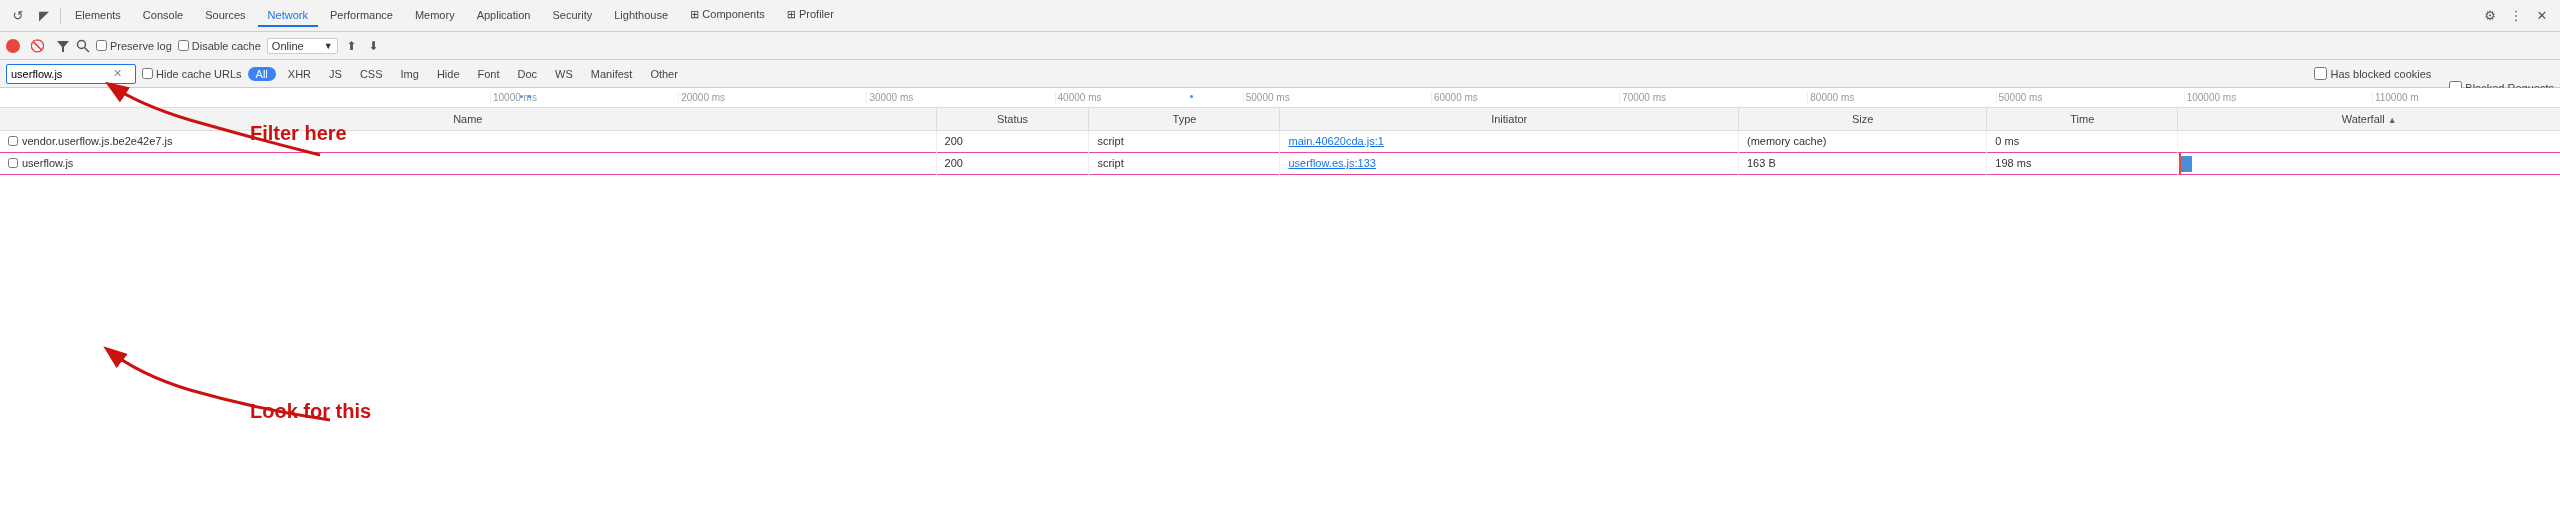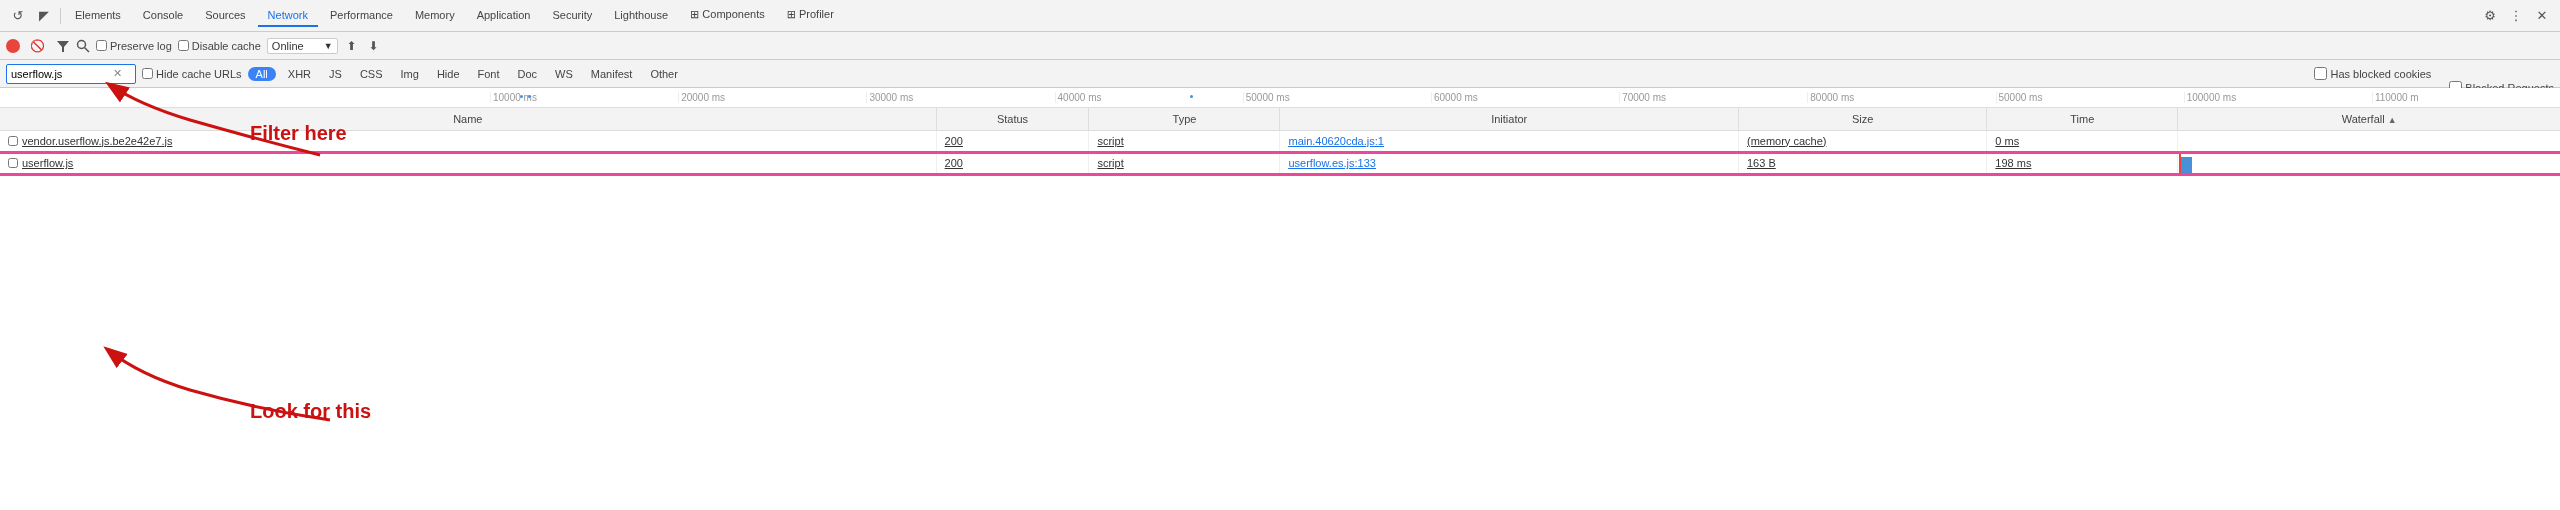--- a/index.html
+++ b/index.html
@@ -215,22 +215,21 @@
       font-size: 11px;
       font-weight: 500;
       color: #444;
       border-right: 1px solid #ddd;
       cursor: pointer;
       white-space: nowrap;
     }
     .network-table thead th:last-child { border-right: none; }
     .network-table tbody tr {
       height: 22px;
-      border-bottom: 3px solid #ec4899;
-      text-decoration: underline;
+      border-bottom: 1px solid #ec4899;
     }
     .network-table tbody td {
       padding: 0 8px;
       font-size: 11px;
       color: #333;
       border-right: 1px solid #f0f0f0;
       white-space: nowrap;
       overflow: hidden;
       text-overflow: ellipsis;
     }

